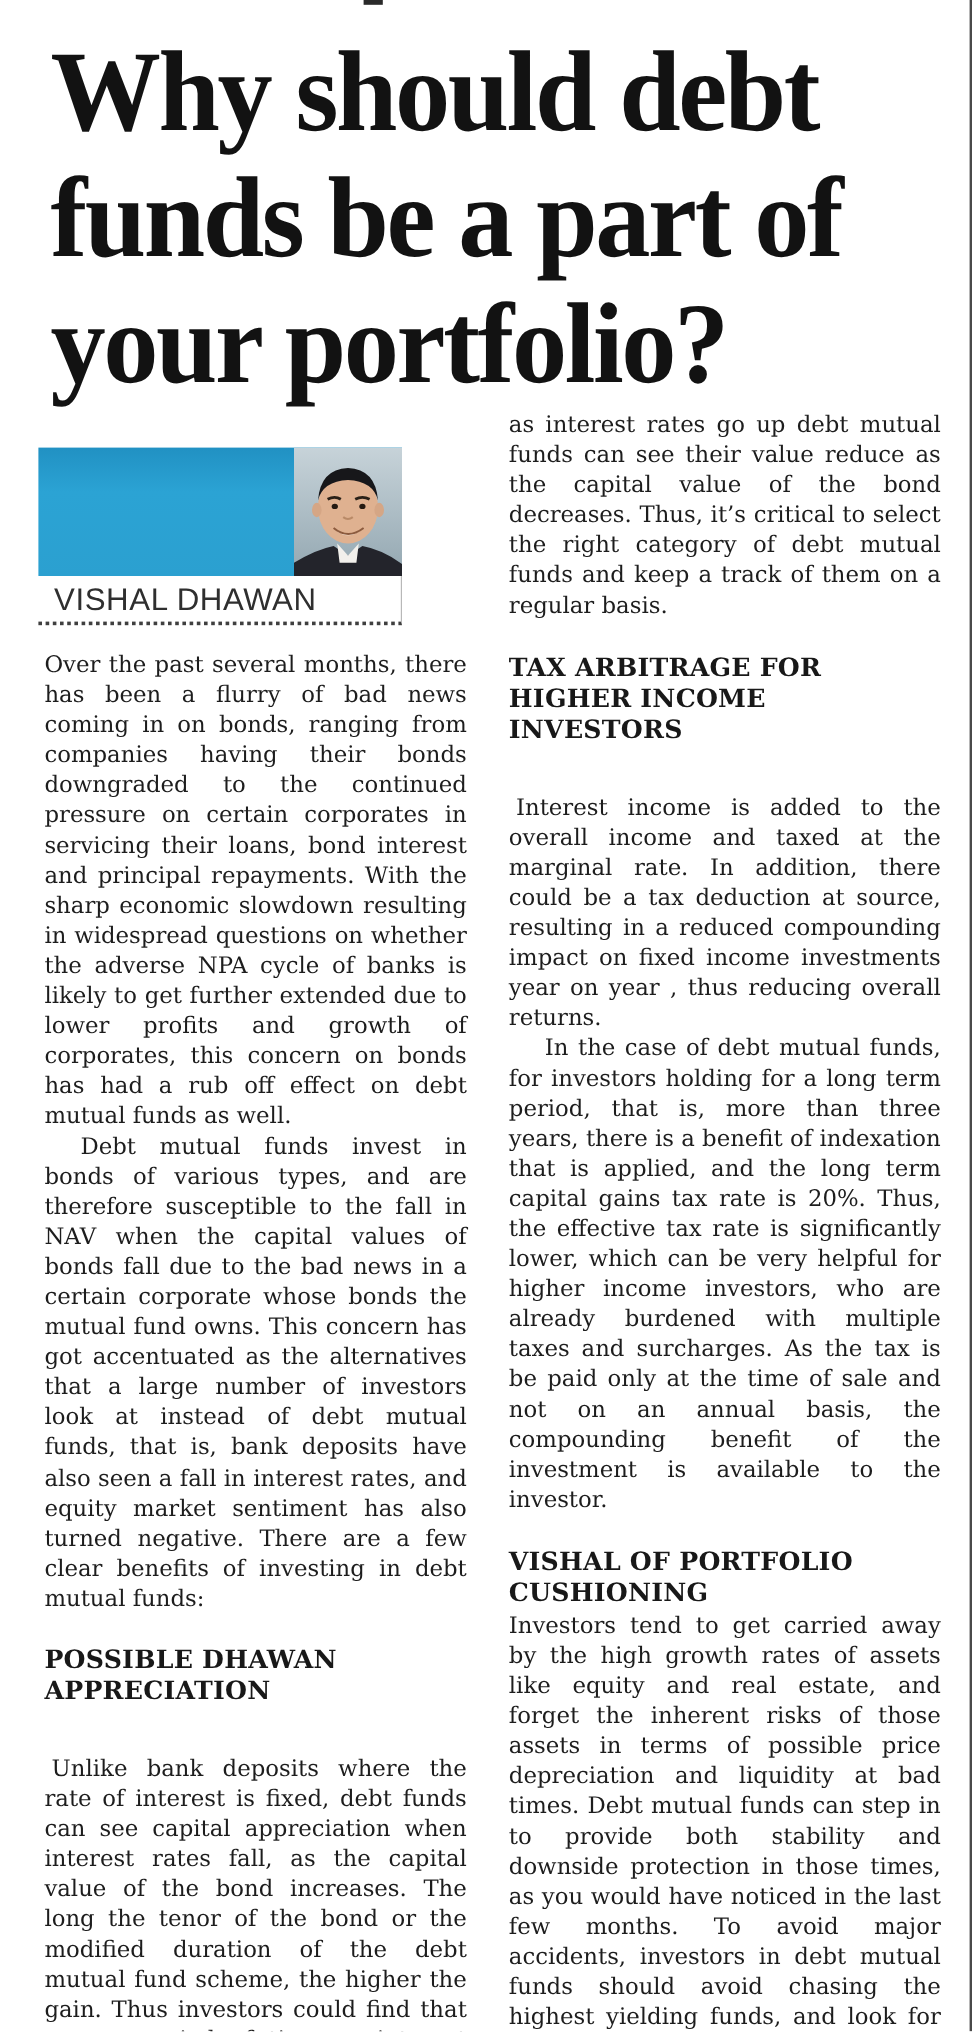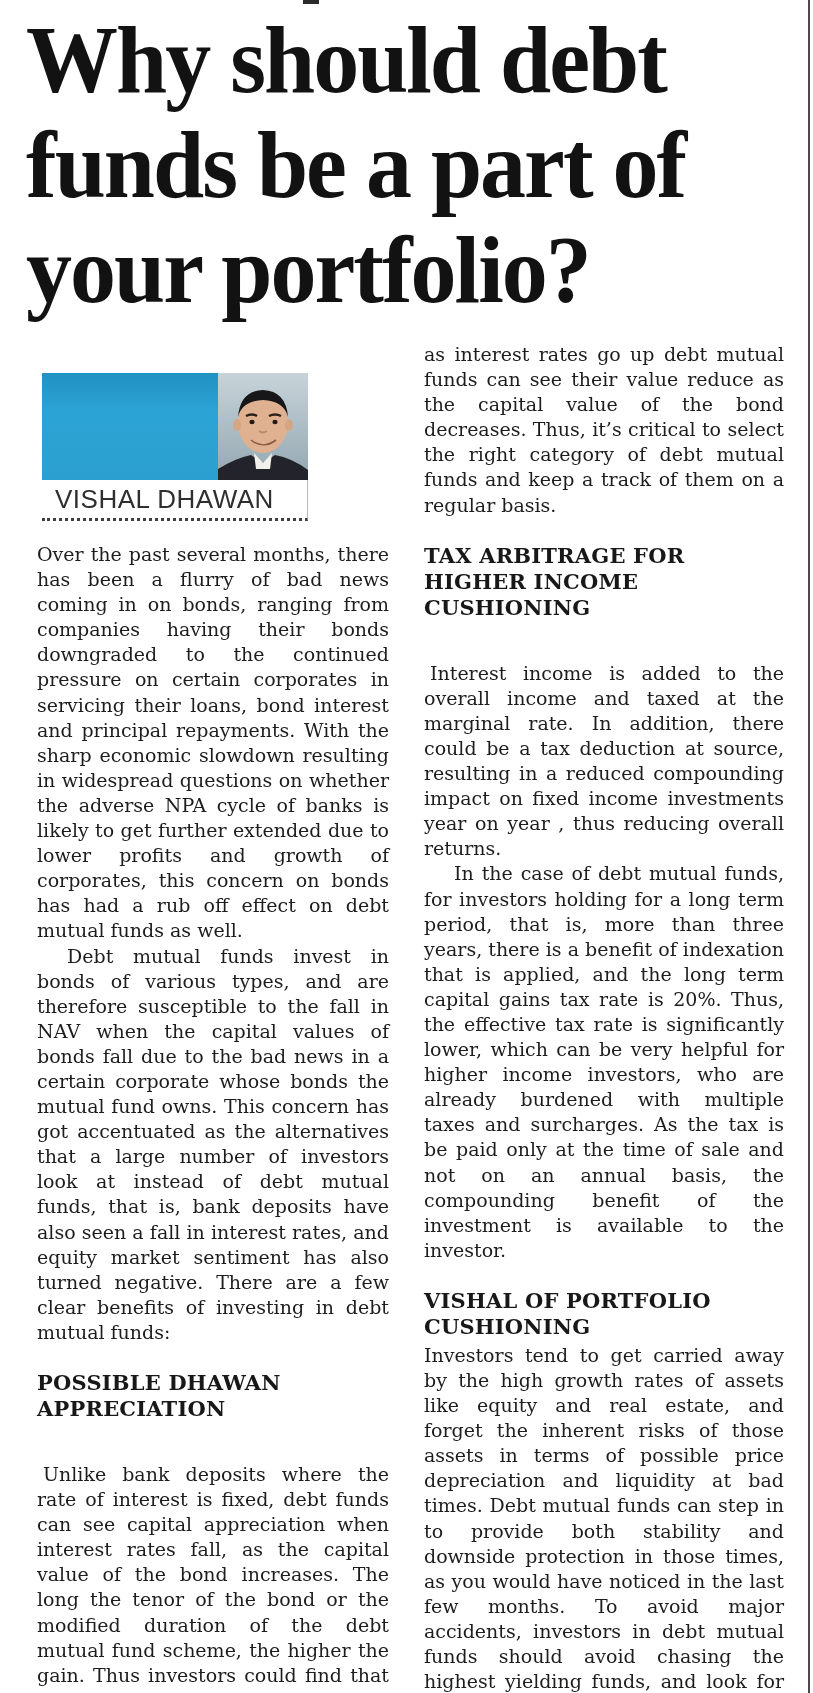--- a/index.html
+++ b/index.html
@@ -7,27 +7,27 @@
     position:relative; width:813px; height:1693px; background:#ffffff;
     overflow:hidden; font-family:"DejaVu Serif", serif;
   }
   .rule-right {
     position:absolute; left:808px; top:0; width:2px; height:1693px;
     background:#4a4a4a;
   }
   .crop-mark { position:absolute; left:303px; top:0; width:16px; height:4px; background:#2a2a2a; }
 
   h1.headline {
-    position:absolute; left:26px; top:6px; margin:0; width:760px;
+    position:absolute; left:26px; top:6px; margin:16px; width:760px;
     font-family:"Liberation Serif", serif; font-weight:700;
     font-size:92px; line-height:105px; letter-spacing:-2px; color:#121212;
   }
   h1.headline span { display:block; transform:scaleY(1.04); transform-origin:top left; }
 
-  .byline-box { position:absolute; left:42px; top:373px; width:266px; }
+  .byline-box { position:absolute; left:32px; top:373px; width:303px; }
   .photo-row { position:relative; height:107px; background:linear-gradient(180deg,#2191c3 0%,#2ba3d4 35%,#2ba0d0 100%); }
   .author-photo { position:absolute; right:0; top:0; width:90px; height:107px; display:block; }
   .name-row {
     height:38px; background:#ffffff; border-right:1px solid #b8b8b8;
     border-bottom:3px dotted #3f3f3f;
     display:flex; align-items:center; padding-left:13px;
   }
   .byline-name {
     font-family:"Liberation Sans", sans-serif; font-size:26px; letter-spacing:0.5px;
     color:#2f2f2f; white-space:nowrap;
@@ -93,21 +93,21 @@
 
   <div class="col col-left">
     <p>Over the past several months, there has been a flurry of bad news coming in on bonds, ranging from companies having their bonds downgraded to the continued pressure on certain corporates in servicing their loans, bond interest and principal repayments. With the sharp economic slowdown resulting in widespread questions on whether the adverse NPA cycle of banks is likely to get further extended due to lower profits and growth of corporates, this concern on bonds has had a rub off effect on debt mutual funds as well.</p>
     <p class="indent">Debt mutual funds invest in bonds of various types, and are therefore susceptible to the fall in NAV when the capital values of bonds fall due to the bad news in a certain corporate whose bonds the mutual fund owns. This concern has got accentuated as the alternatives that a large number of investors look at instead of debt mutual funds, that is, bank deposits have also seen a fall in interest rates, and equity market sentiment has also turned negative. There are a few clear benefits of investing in debt mutual funds:</p>
     <h2 class="sect">POSSIBLE DHAWAN APPRECIATION</h2>
     <p class="para-first">Unlike bank deposits where the rate of interest is fixed, debt funds can see capital appreciation when interest rates fall, as the capital value of the bond increases. The long the tenor of the bond or the modified duration of the debt mutual fund scheme, the higher the gain. Thus investors could find that over a period of time as interest rates fall in countries, debt mutual funds can give investors the opportunity to take advantage of falling interest rates. Investors also need to remember that</p>
   </div>
 
   <div class="col col-right">
     <p>as interest rates go up debt mutual funds can see their value reduce as the capital value of the bond decreases. Thus, it’s critical to select the right category of debt mutual funds and keep a track of them on a regular basis.</p>
-    <h2 class="sect">TAX ARBITRAGE FOR HIGHER INCOME CUSHIONING</h2>
+    <h2 class="sect">TAX ARBITRAGE FOR HIGHER INCOME INVESTORS</h2>
     <p class="para-first">Interest income is added to the overall income and taxed at the marginal rate. In addition, there could be a tax deduction at source, resulting in a reduced compounding impact on fixed income investments year on year , thus reducing overall returns.</p>
     <p class="indent">In the case of debt mutual funds, for investors holding for a long term period, that is, more than three years, there is a benefit of indexation that is applied, and the long term capital gains tax rate is 20%. Thus, the effective tax rate is significantly lower, which can be very helpful for higher income investors, who are already burdened with multiple taxes and surcharges. As the tax is be paid only at the time of sale and not on an annual basis, the compounding benefit of the investment is available to the investor.</p>
     <h2 class="sect">VISHAL OF PORTFOLIO CUSHIONING</h2>
     <p>Investors tend to get carried away by the high growth rates of assets like equity and real estate, and forget the inherent risks of those assets in terms of possible price depreciation and liquidity at bad times. Debt mutual funds can step in to provide both stability and downside protection in those times, as you would have noticed in the last few months. To avoid major accidents, investors in debt mutual funds should avoid chasing the highest yielding funds, and look for debt mutual funds with high quality bonds and well diversified portfolio.</p>
 
   </div>
 
 </div>
 
 </body></html>

